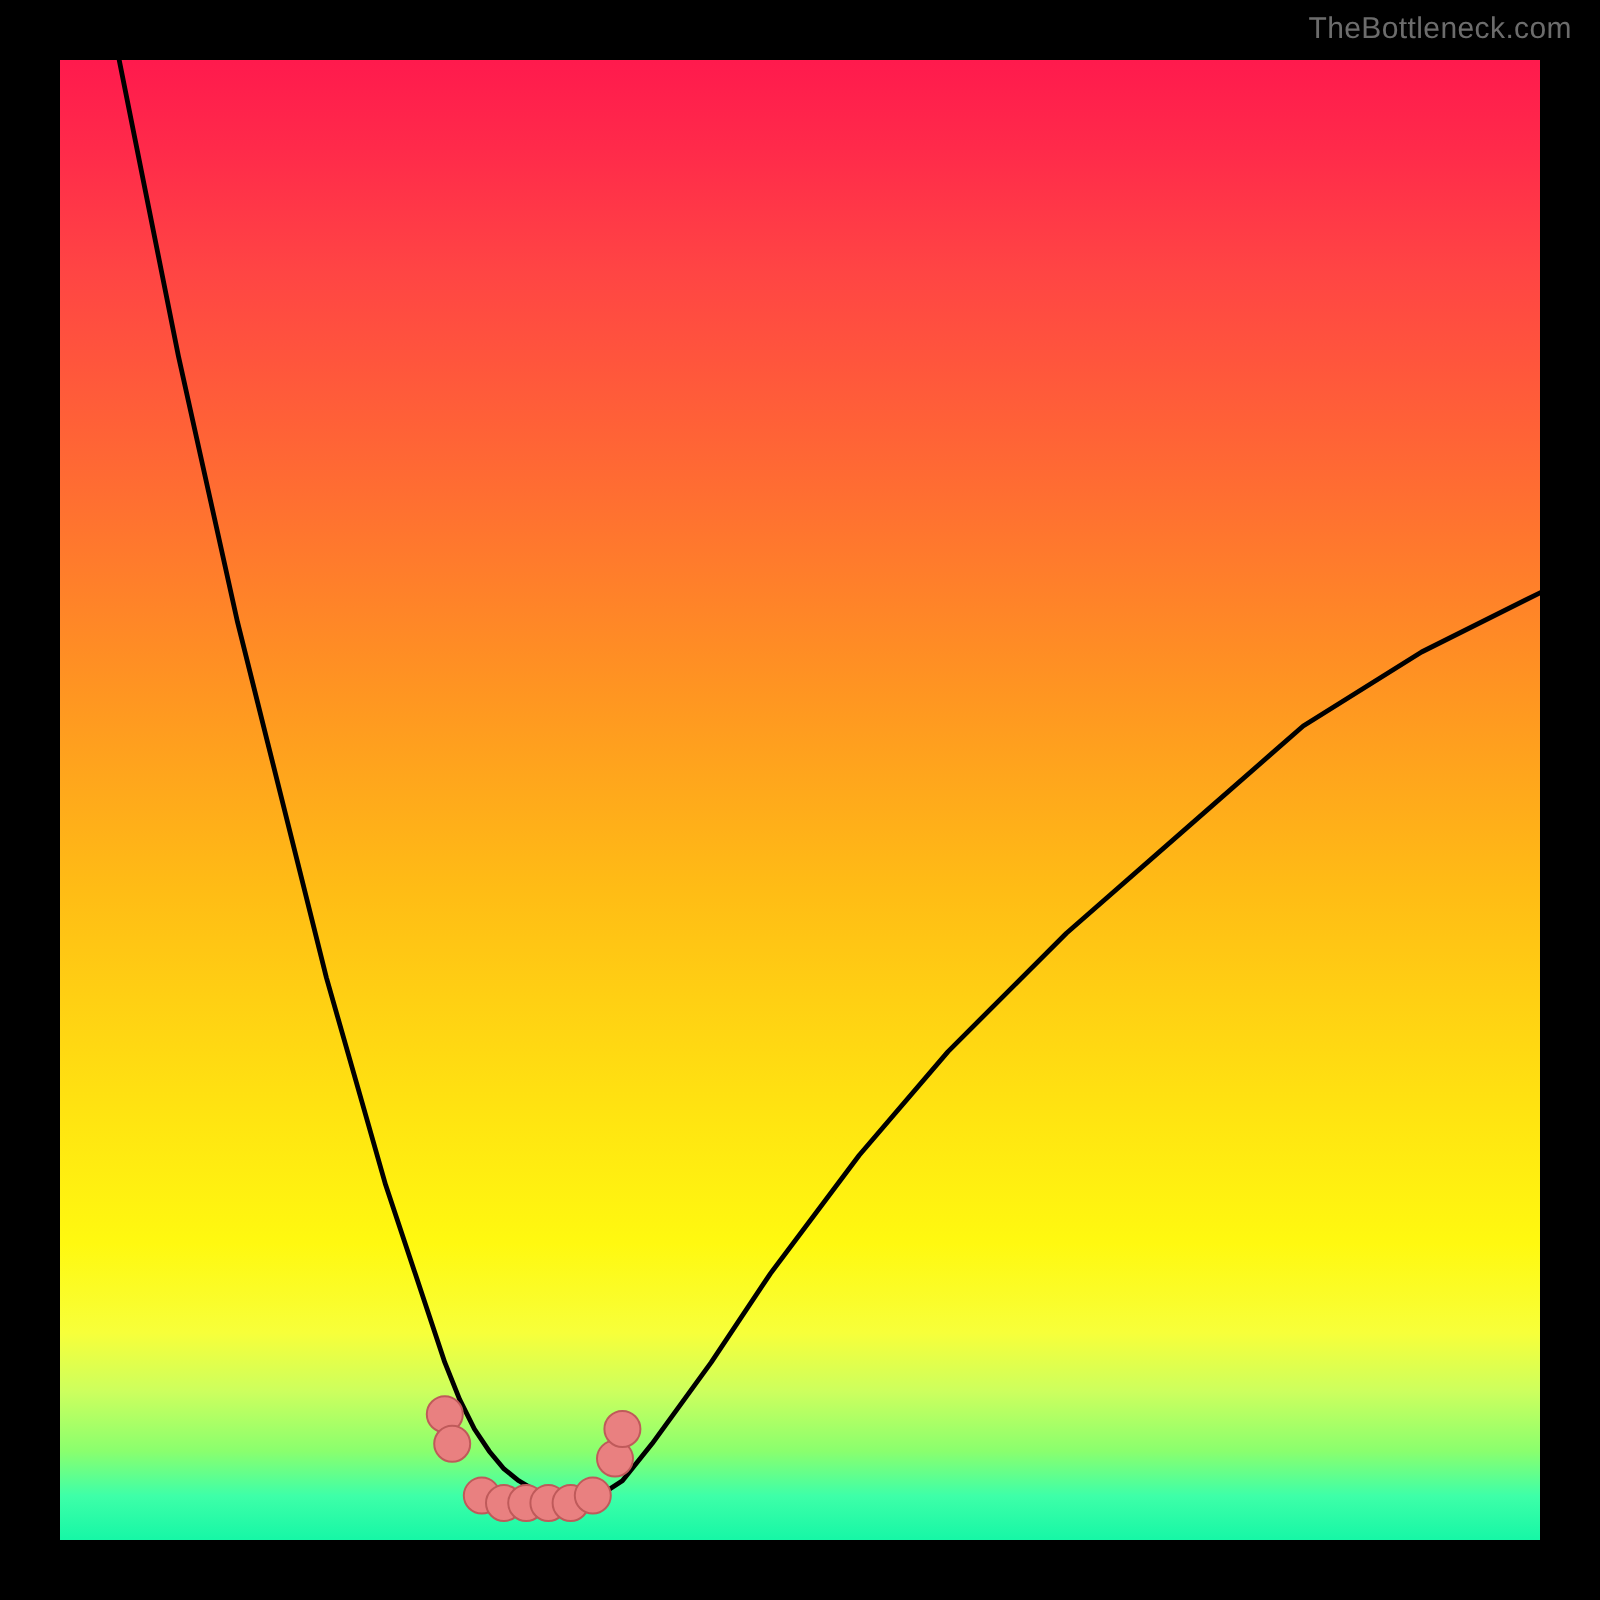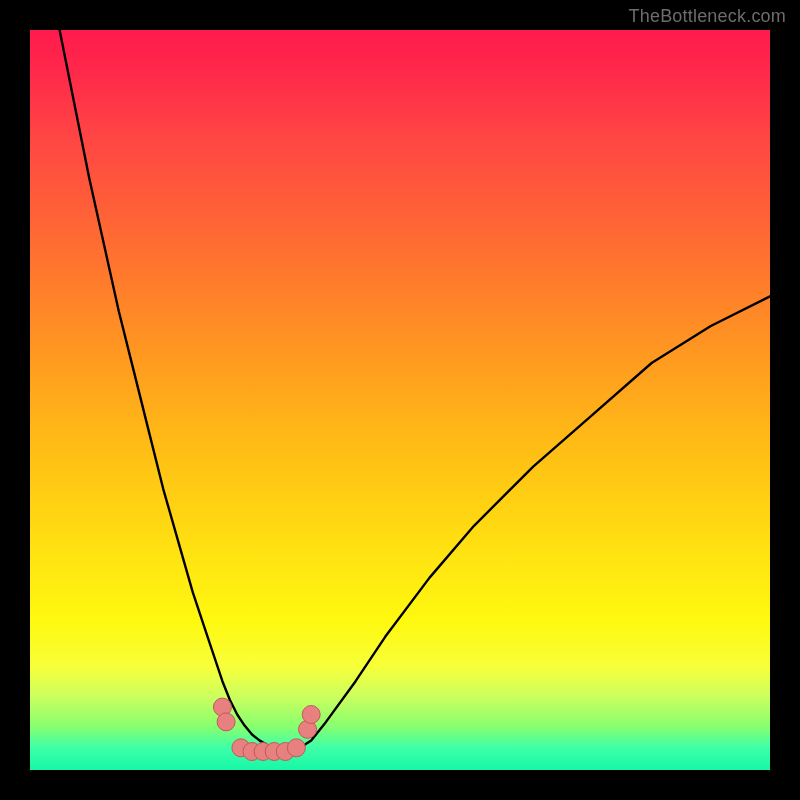--- a/index.html
+++ b/index.html
@@ -47,21 +47,21 @@
       #8aff6e 94%,
       #3effa8 97%,
       #16f7a6 100%
     );
   }
   .watermark {
     position: absolute;
     top: 6px;
     right: 14px;
     color: #6c6c6c;
-    font-size: 18px;
+    font-size: 15px;
     font-weight: 500;
     letter-spacing: 0.2px;
   }
   svg.curves {
     position: absolute;
     left: 0;
     top: 0;
     width: 100%;
     height: 100%;
   }

